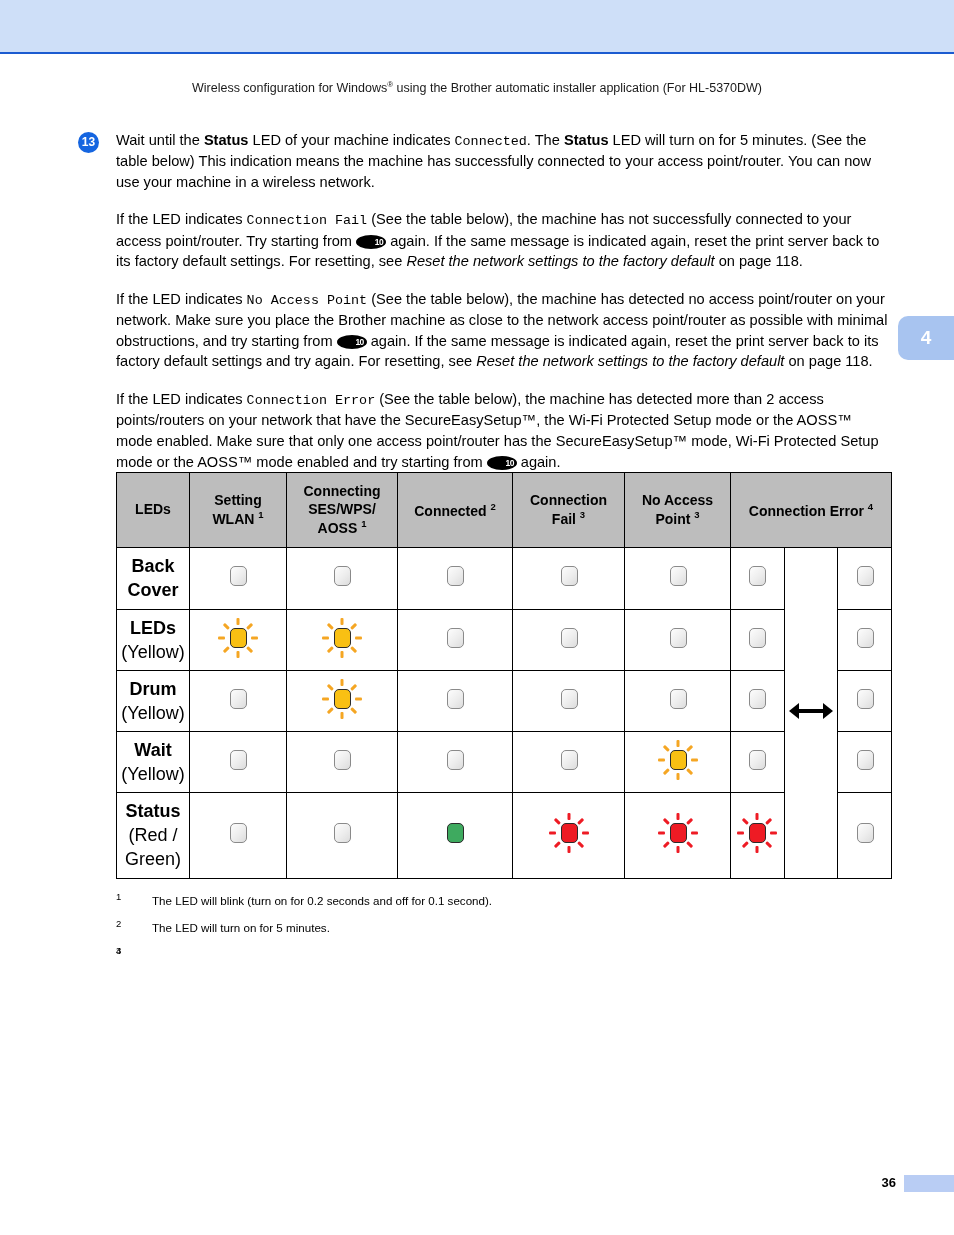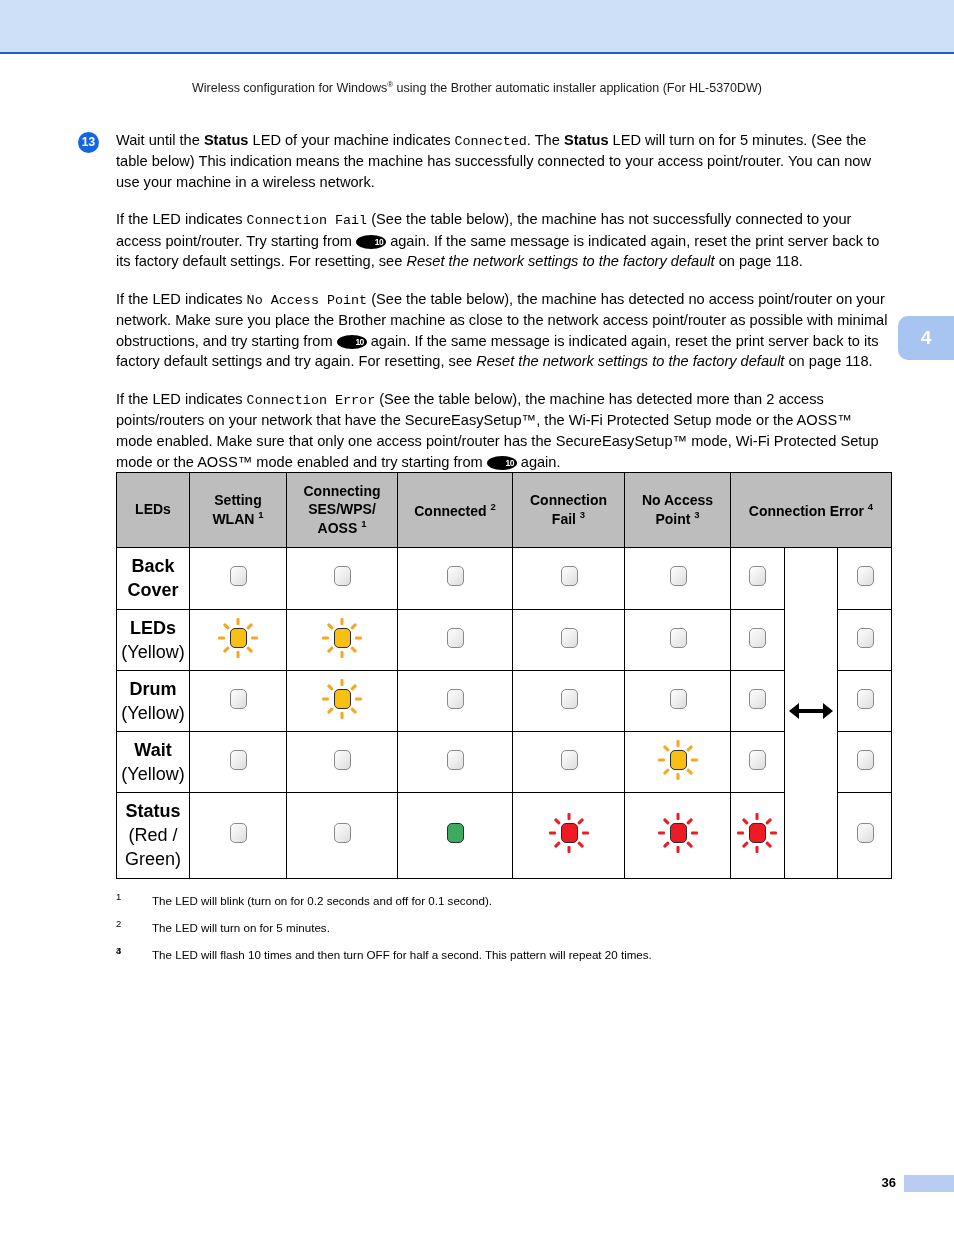--- a/index.html
+++ b/index.html
@@ -370,19 +370,19 @@
         <td class="led-cell r-tall"><span class="led off"><span class="body"></span></span></td>
       </tr>
 
     </tbody>
   </table>
 
   <div class="footnotes">
     <div class="fn"><span class="fn-num">1</span><span>The LED will blink (turn on for 0.2 seconds and off for 0.1 second).</span></div>
     <div class="fn"><span class="fn-num">2</span><span>The LED will turn on for 5 minutes.</span></div>
     <div class="fn"><span class="fn-num">3</span></div>
-    <div class="fn"><span class="fn-num">4</span><span>The LED will flash 10 times and then turn OFF for half a second. This pattern will repeat 20 times.</span></div>
+    <div class="fn"><span class="fn-num">4</span></div>
   </div>
 
 </div>
 
 <div class="page-num">36</div>
 <div class="footer-bar"></div>
 
 </body></html>

